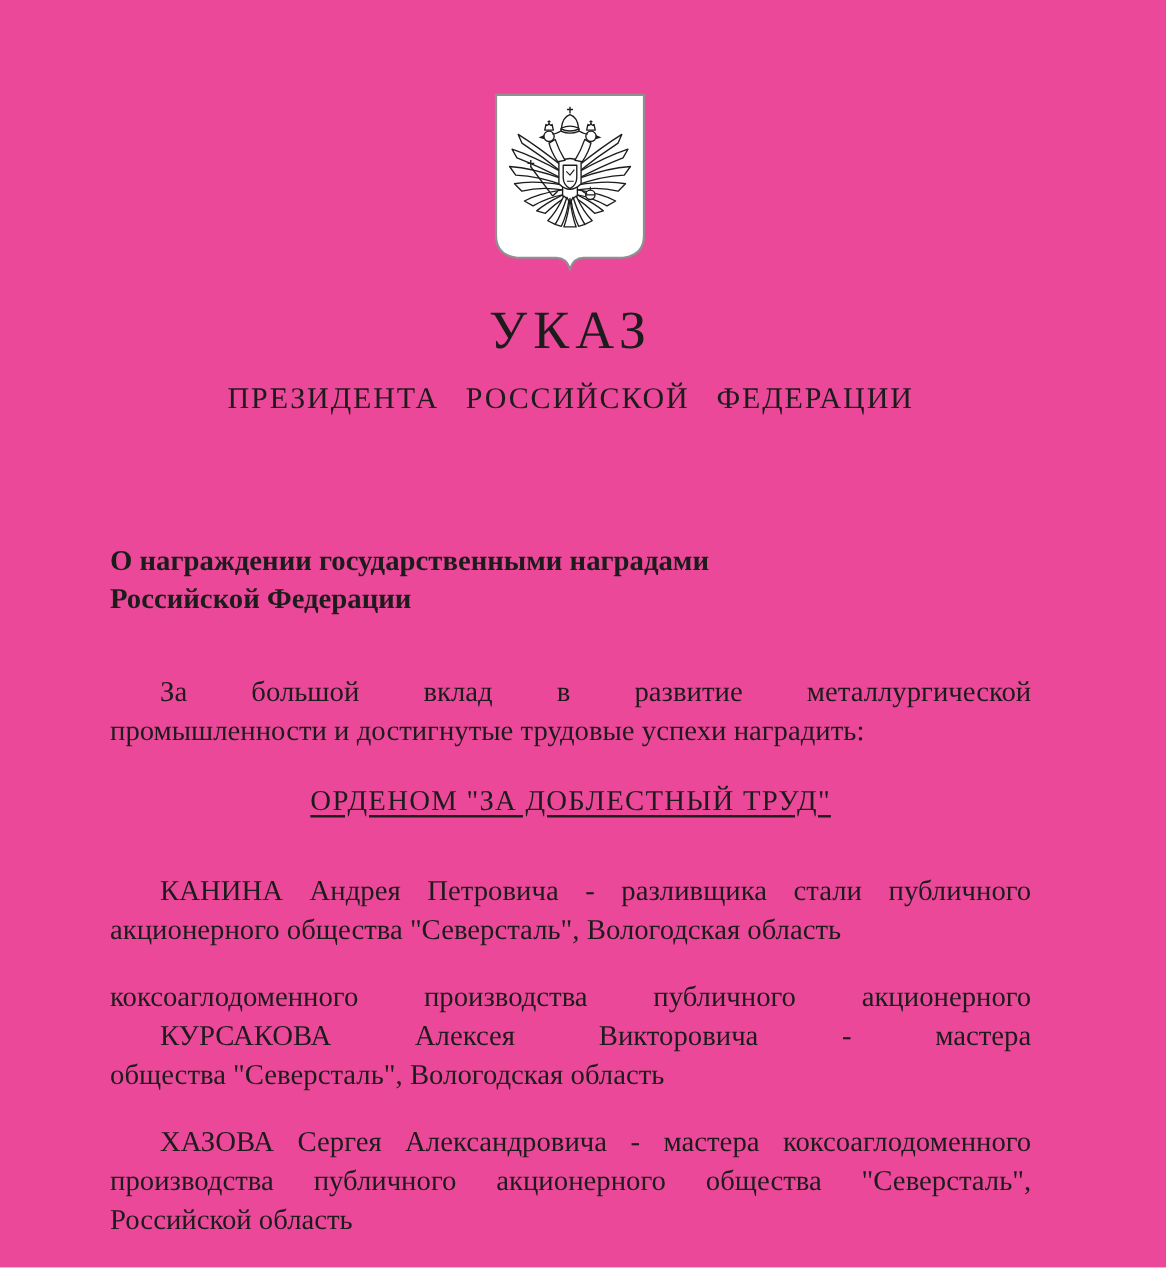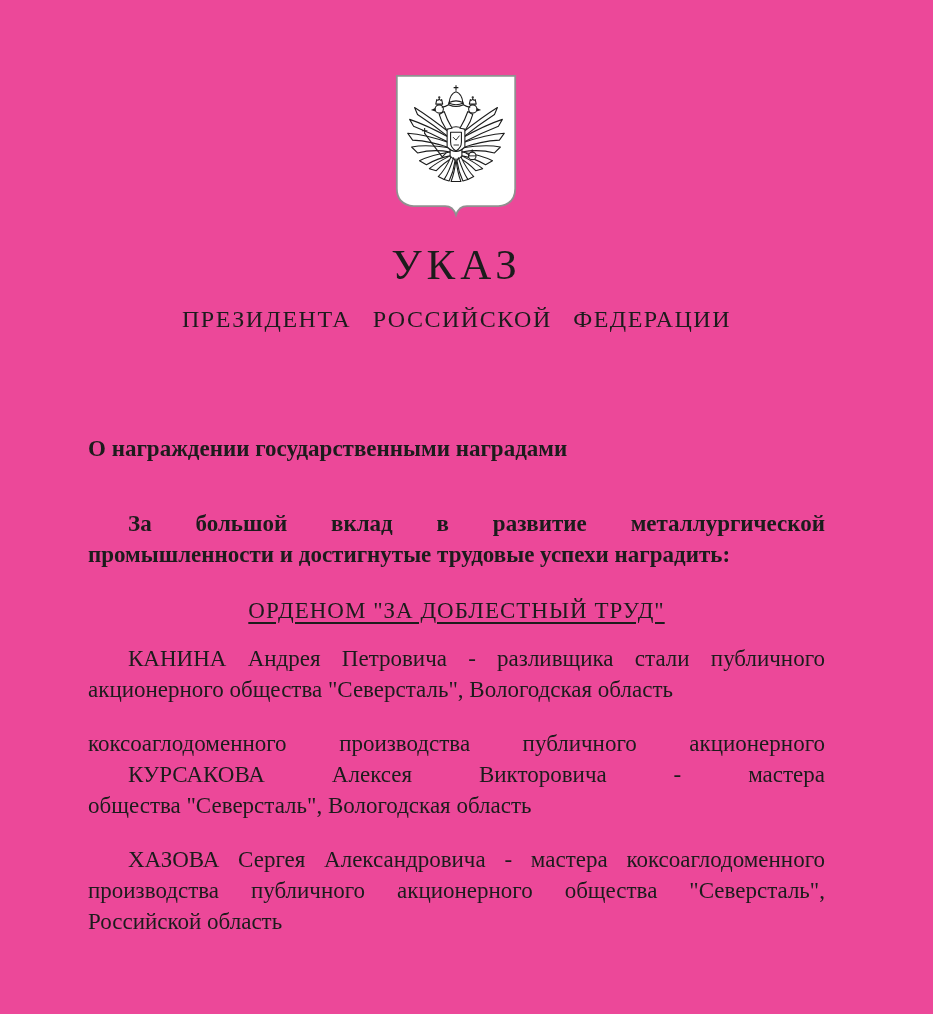--- a/index.html
+++ b/index.html
@@ -55,21 +55,21 @@
     font-weight: 700;
     text-align: left;
   }
   
   .bodytext {
     font-size: 23px;
     line-height: 31px;
   }
   .preamble {
     margin-top: 44px;
-    font-weight: 700;
+    font-weight: 400;
   }
   .jline {
     text-align: justify;
     text-align-last: justify;
   }
   .lline {
     text-align: left;
     text-align-last: left;
   }
   .indent { text-indent: 40px; }
@@ -78,21 +78,21 @@
     font-size: 23px;
     line-height: 28px;
     letter-spacing: 1px;
     text-align: center;
   }
   .award-heading .underlined {
     text-decoration: underline;
     text-decoration-thickness: 2px;
     text-underline-offset: 4px;
   }
-  .awardees { margin-top: 18px; }
+  .awardees { margin-top: 42px; }
   .awardee-para { margin: 0; }
 </style>
 </head>
 <body>
 
 <div class="page">
   <div class="content">
 
     <div class="emblem-box">
       <svg viewBox="0 0 124 148" width="126" height="146" xmlns="http://www.w3.org/2000/svg">
@@ -146,20 +146,21 @@
         </g>
       </svg>
     </div>
 
     <div class="ukaz-title">УКАЗ</div>
 
     <div class="issuer-line">ПРЕЗИДЕНТА  РОССИЙСКОЙ  ФЕДЕРАЦИИ</div>
 
     <div class="subject">
       <div>О награждении государственными наградами</div>
+      <div>Российской Федерации</div>
     </div>
 
     <div class="bodytext preamble">
       <div class="jline indent">За большой вклад в развитие металлургической</div>
       <div class="lline">промышленности и достигнутые трудовые успехи наградить:</div>
     </div>
 
     <div class="award-heading">
       <span class="underlined">ОРДЕНОМ "ЗА ДОБЛЕСТНЫЙ ТРУД"</span>
     </div>

